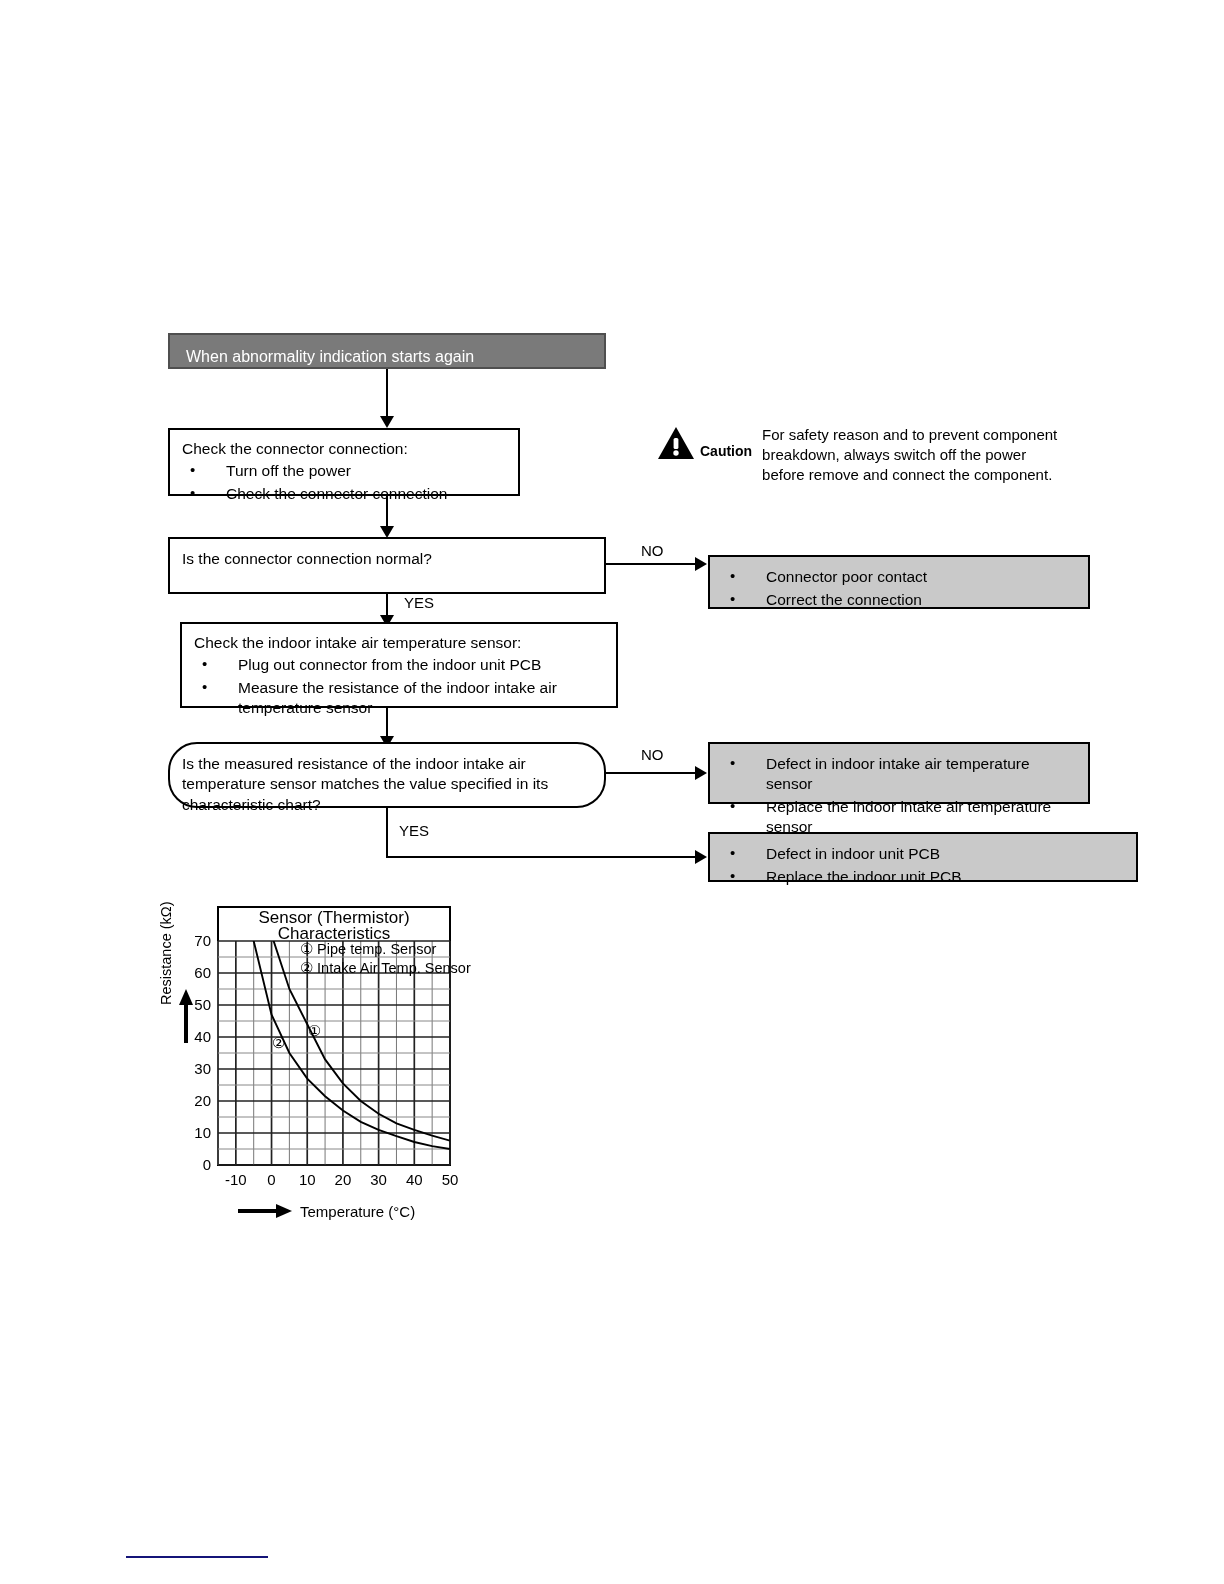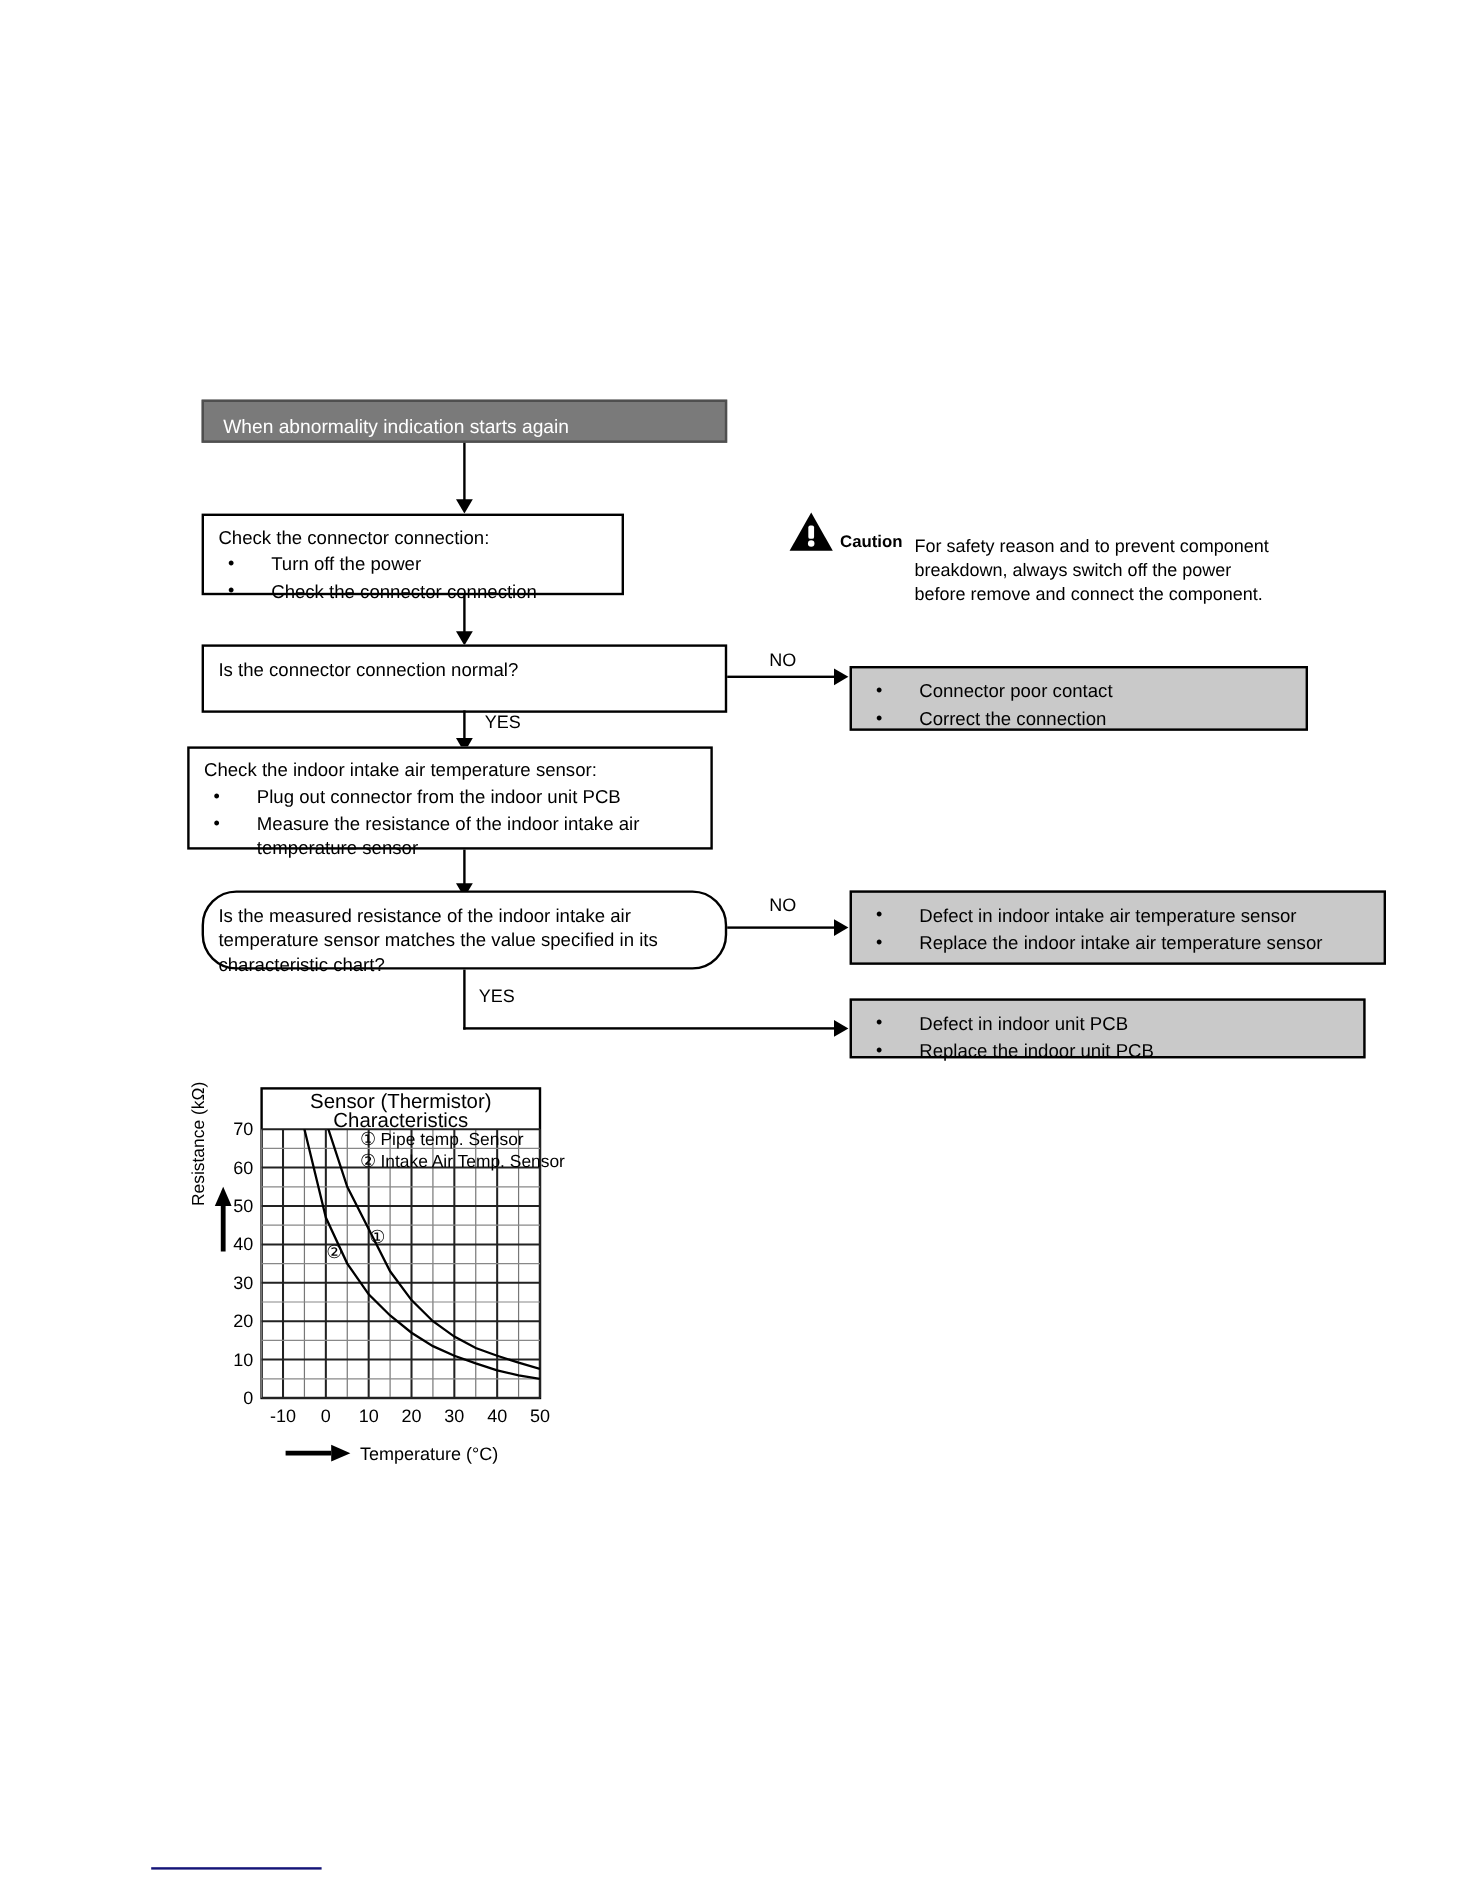--- a/index.html
+++ b/index.html
@@ -91,21 +91,21 @@
   .branch-label {
     position: absolute;
     font-size: 15px;
     background: transparent;
   }
 
   
   .caution-wrap { position: absolute; display: flex; align-items: flex-start; }
   .caution-sign { display: flex; align-items: flex-end; margin-right: 10px; }
   .caution-word { font-size: 14px; font-weight: bold; margin-left: 4px; margin-bottom: 2px; }
-  .caution-text { font-size: 15px; line-height: 1.33; margin-top: 21px; }
+  .caution-text { font-size: 15px; line-height: 1.33; }
 
   
   .chart-block { position: absolute; left: 160px; top: 893px; width: 330px; height: 345px; }
   .chart-svg { display: block; }
   .ylabel-rot {
     position: absolute;
     left: -2px;
     top: 112px;
     transform: rotate(-90deg);
     transform-origin: left top;
@@ -158,40 +158,40 @@
       <ul class="blist pad-top">
         <li>Connector poor contact</li>
         <li>Correct the connection</li>
       </ul>
     </div>
 
     <div class="vline" style="left:386px; top:592px; width:2px; height:30px;"></div>
     <div class="arrow-down" style="left:380px; top:615px;"></div>
     <div class="branch-label" style="left:404px; top:594px;">YES</div>
 
-    <div class="node" style="left:156px; top:622px; width:438px; height:86px;">
+    <div class="node" style="left:180px; top:622px; width:438px; height:86px;">
       <span class="ntitle">Check the indoor intake air temperature sensor:</span>
       <ul class="blist">
         <li>Plug out connector from the indoor unit PCB</li>
         <li>Measure the resistance of the indoor intake air temperature sensor</li>
       </ul>
     </div>
 
     <div class="vline" style="left:386px; top:708px; width:2px; height:35px;"></div>
     <div class="arrow-down" style="left:380px; top:736px;"></div>
 
     <div class="node" style="left:168px; top:742px; width:438px; height:66px;border-radius:29px;">
       <div class="plain-text">Is the measured resistance of the indoor intake air temperature sensor matches the value specified in its characteristic chart?</div>
     </div>
 
     <div class="hline" style="left:606px; top:772px; width:92px;"></div>
     <div class="arrow-right" style="left:695px; top:766px;"></div>
     <div class="branch-label" style="left:641px; top:746px;">NO</div>
 
-    <div class="node result" style="left:708px; top:742px; width:447px; height:62px;">
+    <div class="node result" style="left:708px; top:742px; width:382px; height:62px;">
       <ul class="blist pad-top">
         <li>Defect in indoor intake air temperature sensor</li>
         <li>Replace the indoor intake air temperature sensor</li>
       </ul>
     </div>
 
     <div class="vline" style="left:386px; top:808px; width:2px; height:50px;"></div>
     <div class="hline" style="left:386px; top:856px; width:312px;"></div>
     <div class="arrow-right" style="left:695px; top:850px;"></div>
     <div class="branch-label" style="left:399px; top:822px;">YES</div>

